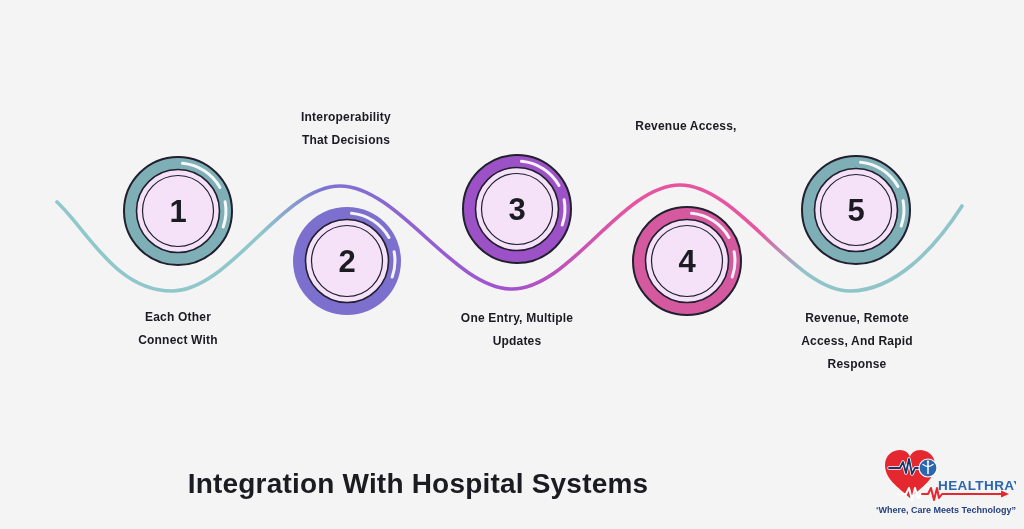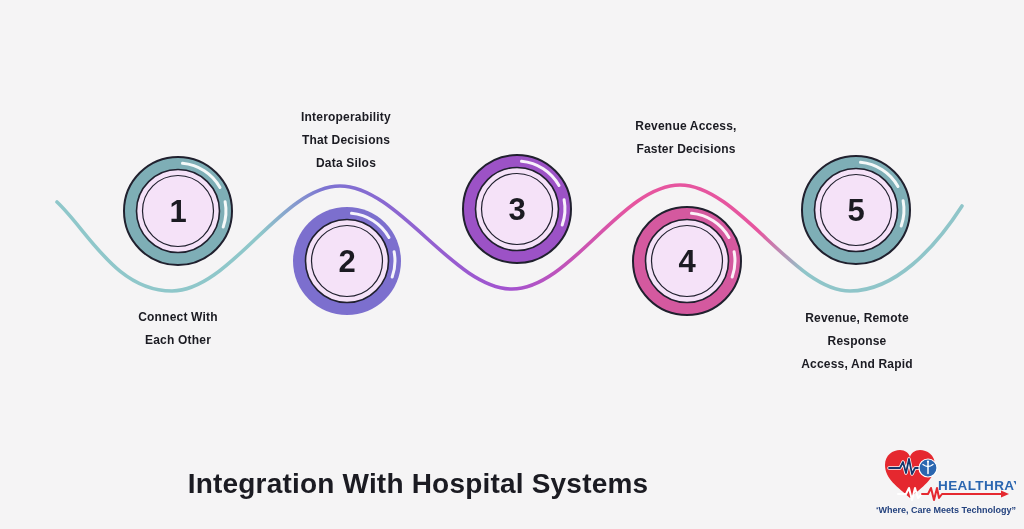--- a/index.html
+++ b/index.html
@@ -105,36 +105,38 @@
       <circle class="ring" cx="60" cy="60" r="54" fill="#7EAEB6"></circle>
       <path class="shine" d="M 64.5 12.3 A 48 48 0 0 1 102 36.5"></path>
       <path class="shine" d="M 107.1 50.8 A 48 48 0 0 1 105.2 76"></path>
       <circle class="inner" cx="60" cy="60" r="41.5"></circle>
       <circle class="inner-line" cx="60" cy="60" r="35.5"></circle>
     </svg>
     <span class="num">5</span>
   </div>
 
   <div class="label" style="left:88px;top:306px;width:180px">
+    <span>Each Other</span>
     <span>Connect With</span>
-    <span>Each Other</span>
   </div>
   <div class="label" style="left:251px;top:106px;width:190px">
     <span>Interoperability</span>
     <span>That Decisions</span>
-    <span>Data Silos</span>
+  </div>
+  <div class="label" style="left:417px;top:307px;width:200px">
+    <span>One Entry, Multiple</span>
+    <span>Updates</span>
   </div>
   <div class="label" style="left:586px;top:115px;width:200px">
     <span>Revenue Access,</span>
-    <span>Faster Decisions</span>
   </div>
   <div class="label" style="left:757px;top:307px;width:200px">
     <span>Revenue, Remote</span>
+    <span>Access, And Rapid</span>
     <span>Response</span>
-    <span>Access, And Rapid</span>
   </div>
 
   <div class="title">Integration With Hospital Systems</div>
 
   <svg class="logo" width="140" height="82" viewBox="0 0 140 82">
     <path fill="var(--brand-red)" d="M 34 55 C 22 44 9 36 9 22 C 9 12 17 7 24 7 C 29 7 33 10 34 14 C 35 10 39 7 44 7 C 51 7 59 12 59 22 C 59 36 46 44 34 55 Z"></path>
     <polyline points="13,25 24,25 27,19 30,30 33,16 36,31 39,25 44,25" fill="none" stroke="#FFFFFF" stroke-width="3.4" stroke-linejoin="round" stroke-linecap="round"></polyline>
     <polyline points="13,25 24,25 27,19 30,30 33,16 36,31 39,25 44,25" fill="none" stroke="var(--ekg-navy)" stroke-width="1.8" stroke-linejoin="round" stroke-linecap="round"></polyline>
     <polyline points="22,51 30,51 33,45 36,57 39,45 42,55 46,51" fill="none" stroke="#FFFFFF" stroke-width="2" stroke-linejoin="round" stroke-linecap="round"></polyline>
     <polyline points="46,51 52,51 55,45 58,57 61,45 63,55 66,51 125,51" fill="none" stroke="var(--brand-red)" stroke-width="2" stroke-linejoin="round" stroke-linecap="round"></polyline>

